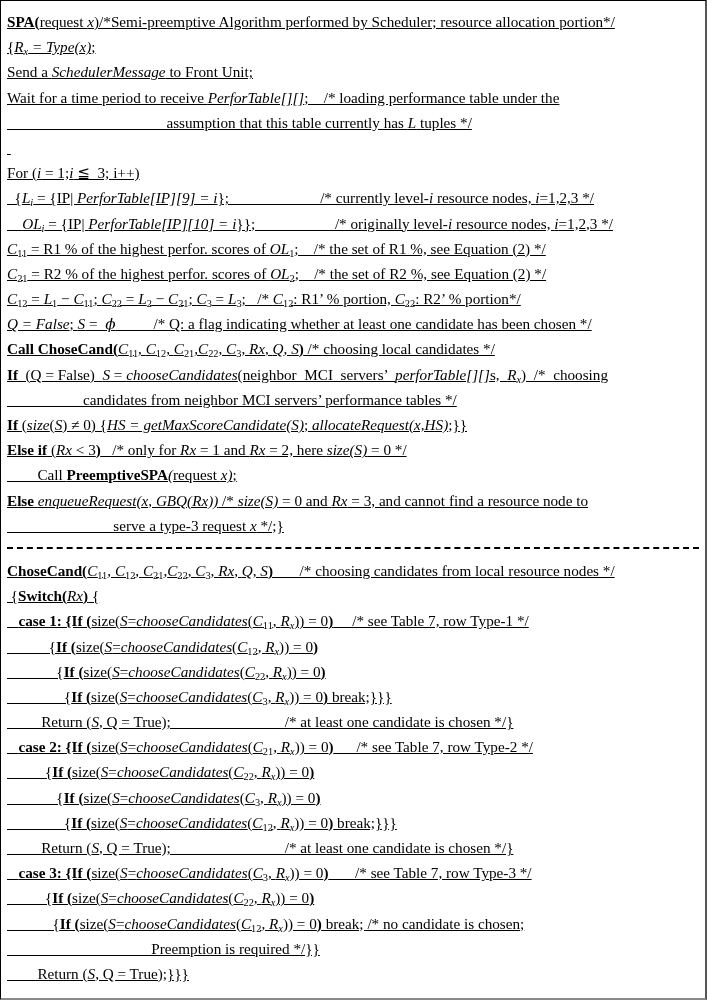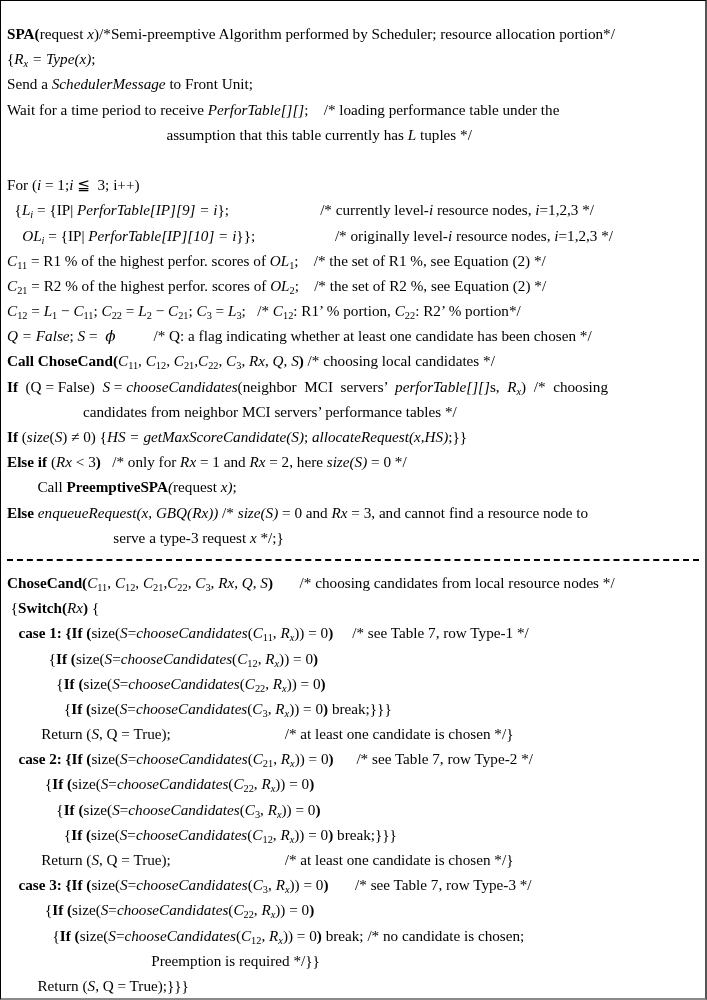--- a/index.html
+++ b/index.html
@@ -15,22 +15,23 @@
     overflow: hidden;
   }
   #algorithm-box {
     box-sizing: border-box;
     width: 707px;
     height: 1000px;
     border: 1px solid #000000;
     border-right: 2px solid #555555;
     border-bottom: 2px solid #8a8a8a;
     background: #ffffff;
-    padding: 20px 5px 0 6px;
+    padding: 8px 5px 0 6px;
     position: relative;
+    text-decoration: underline;
   }
   .code-body {
     font-size: 15.2px;
     line-height: 25.2px;
     white-space: pre;
   }
   .ln {
     display: block;
     height: 25.2px;
     white-space: pre;

